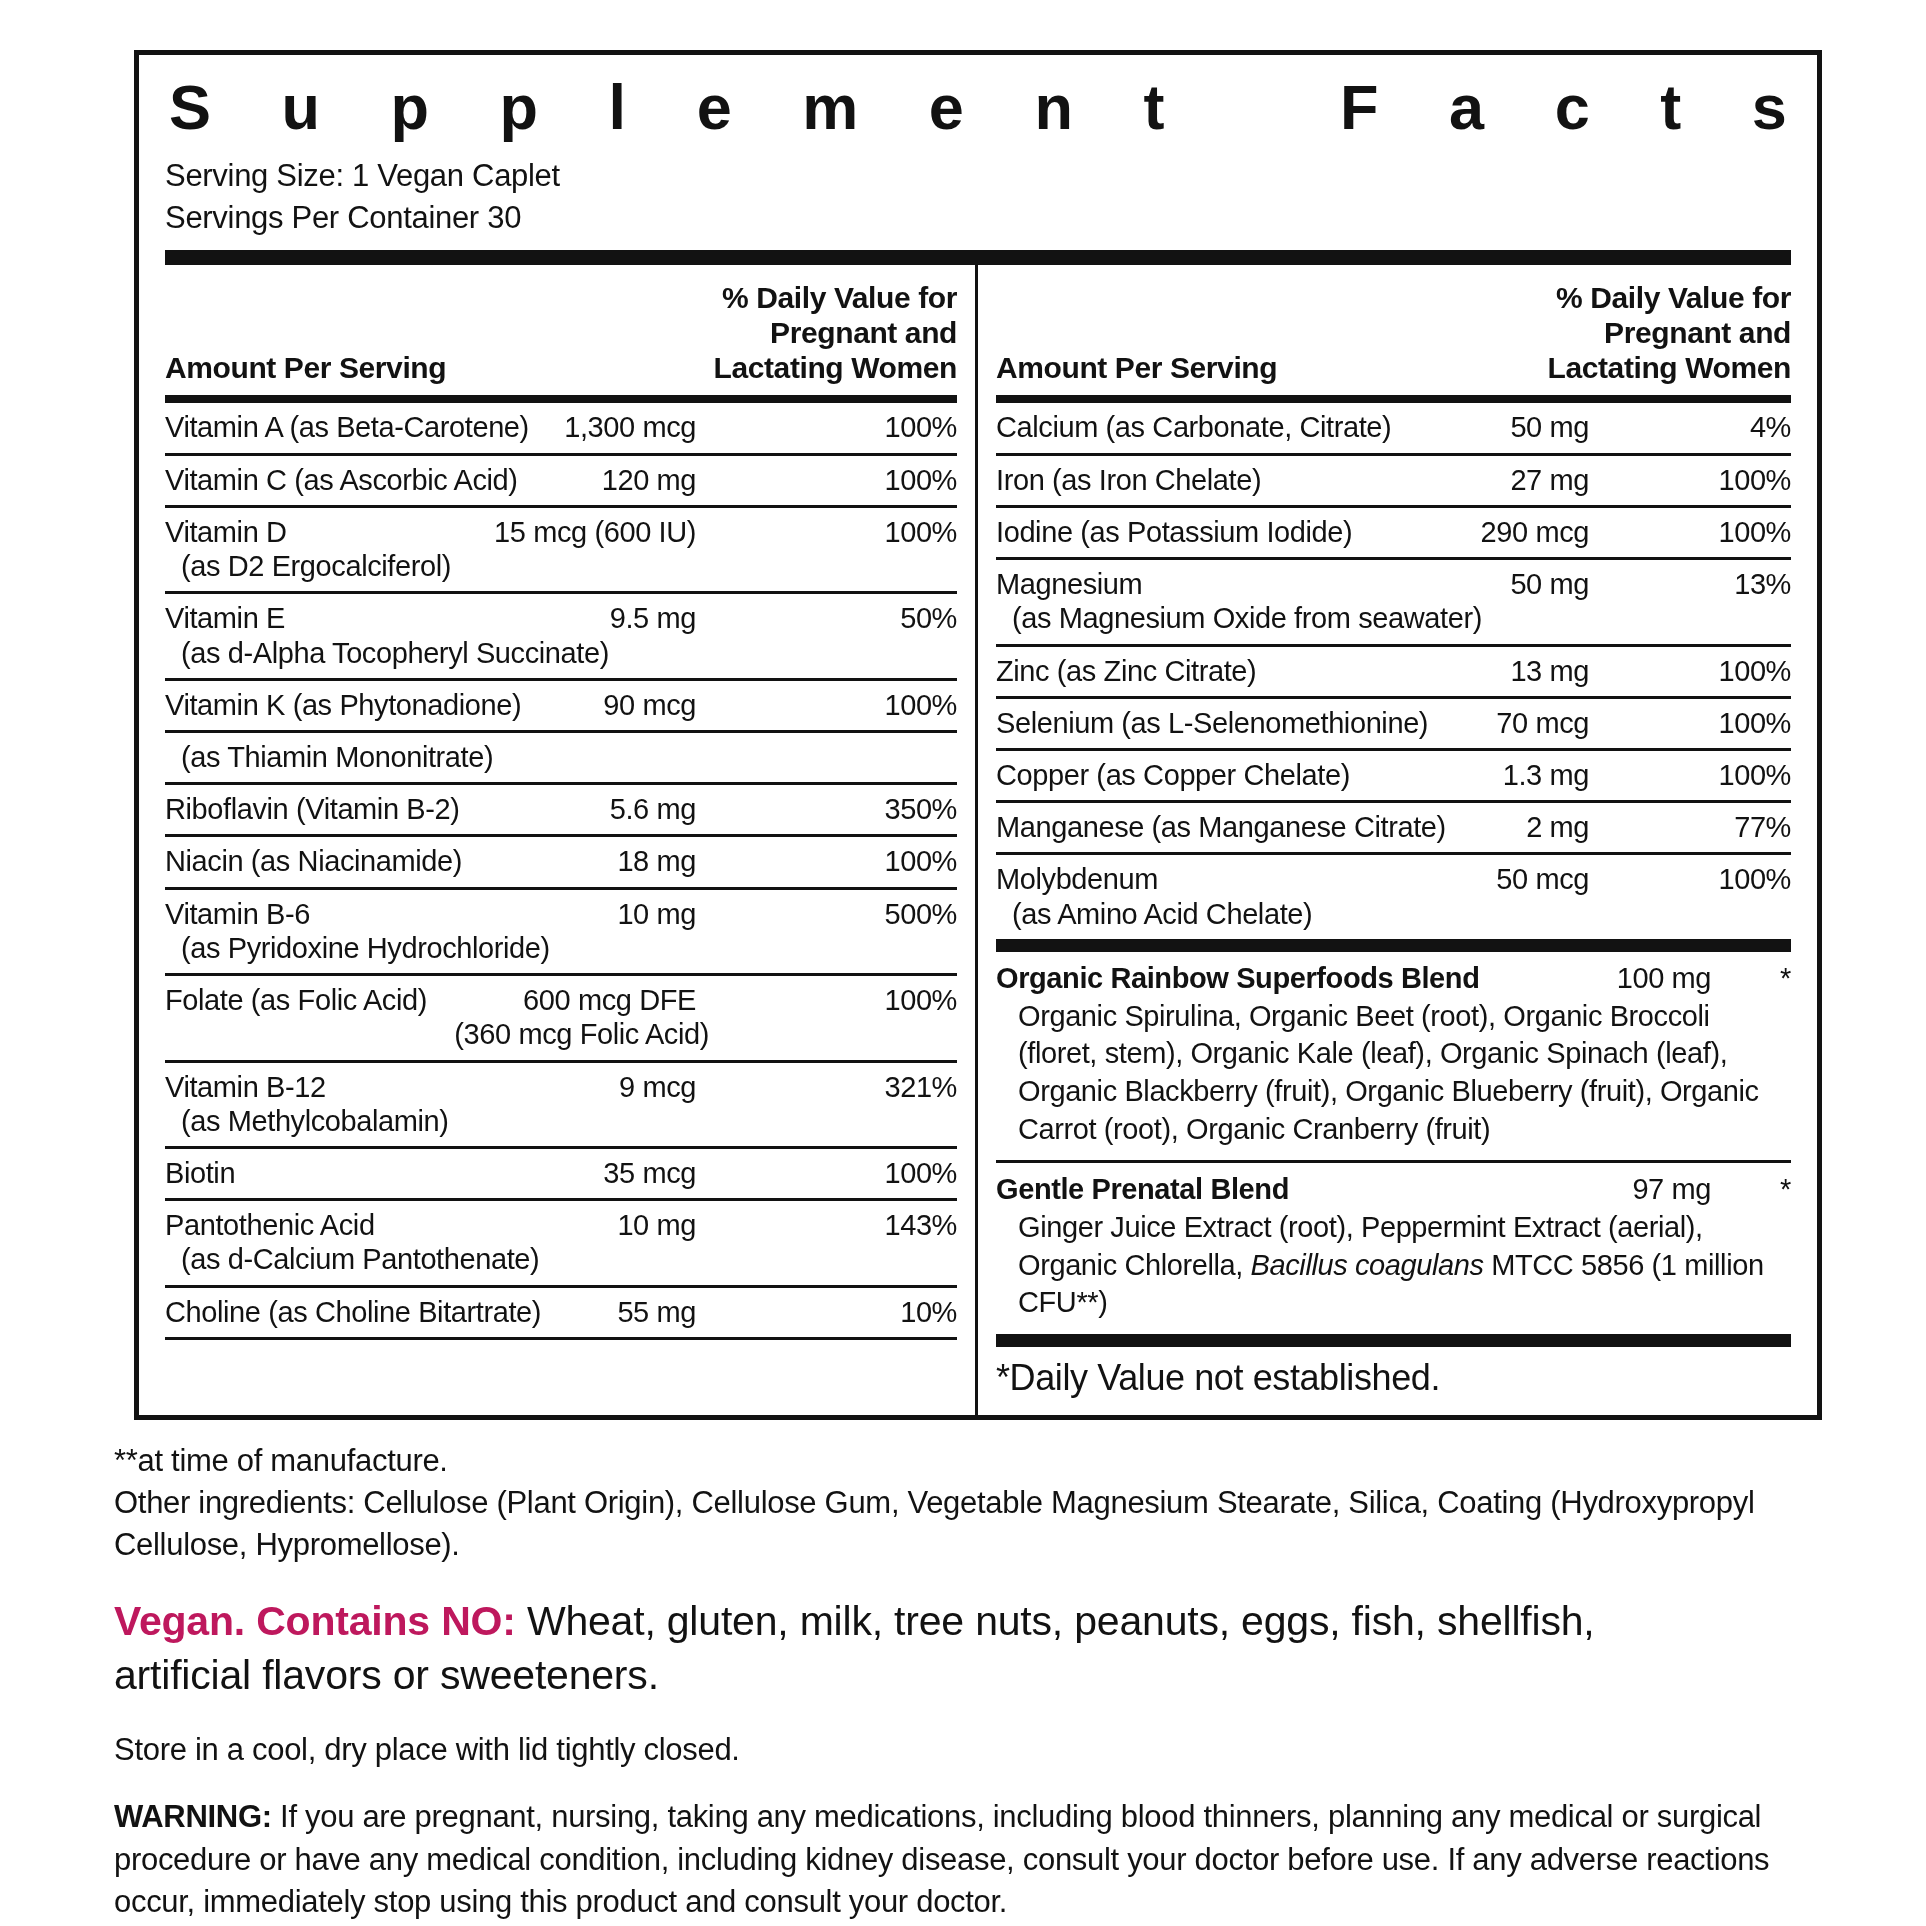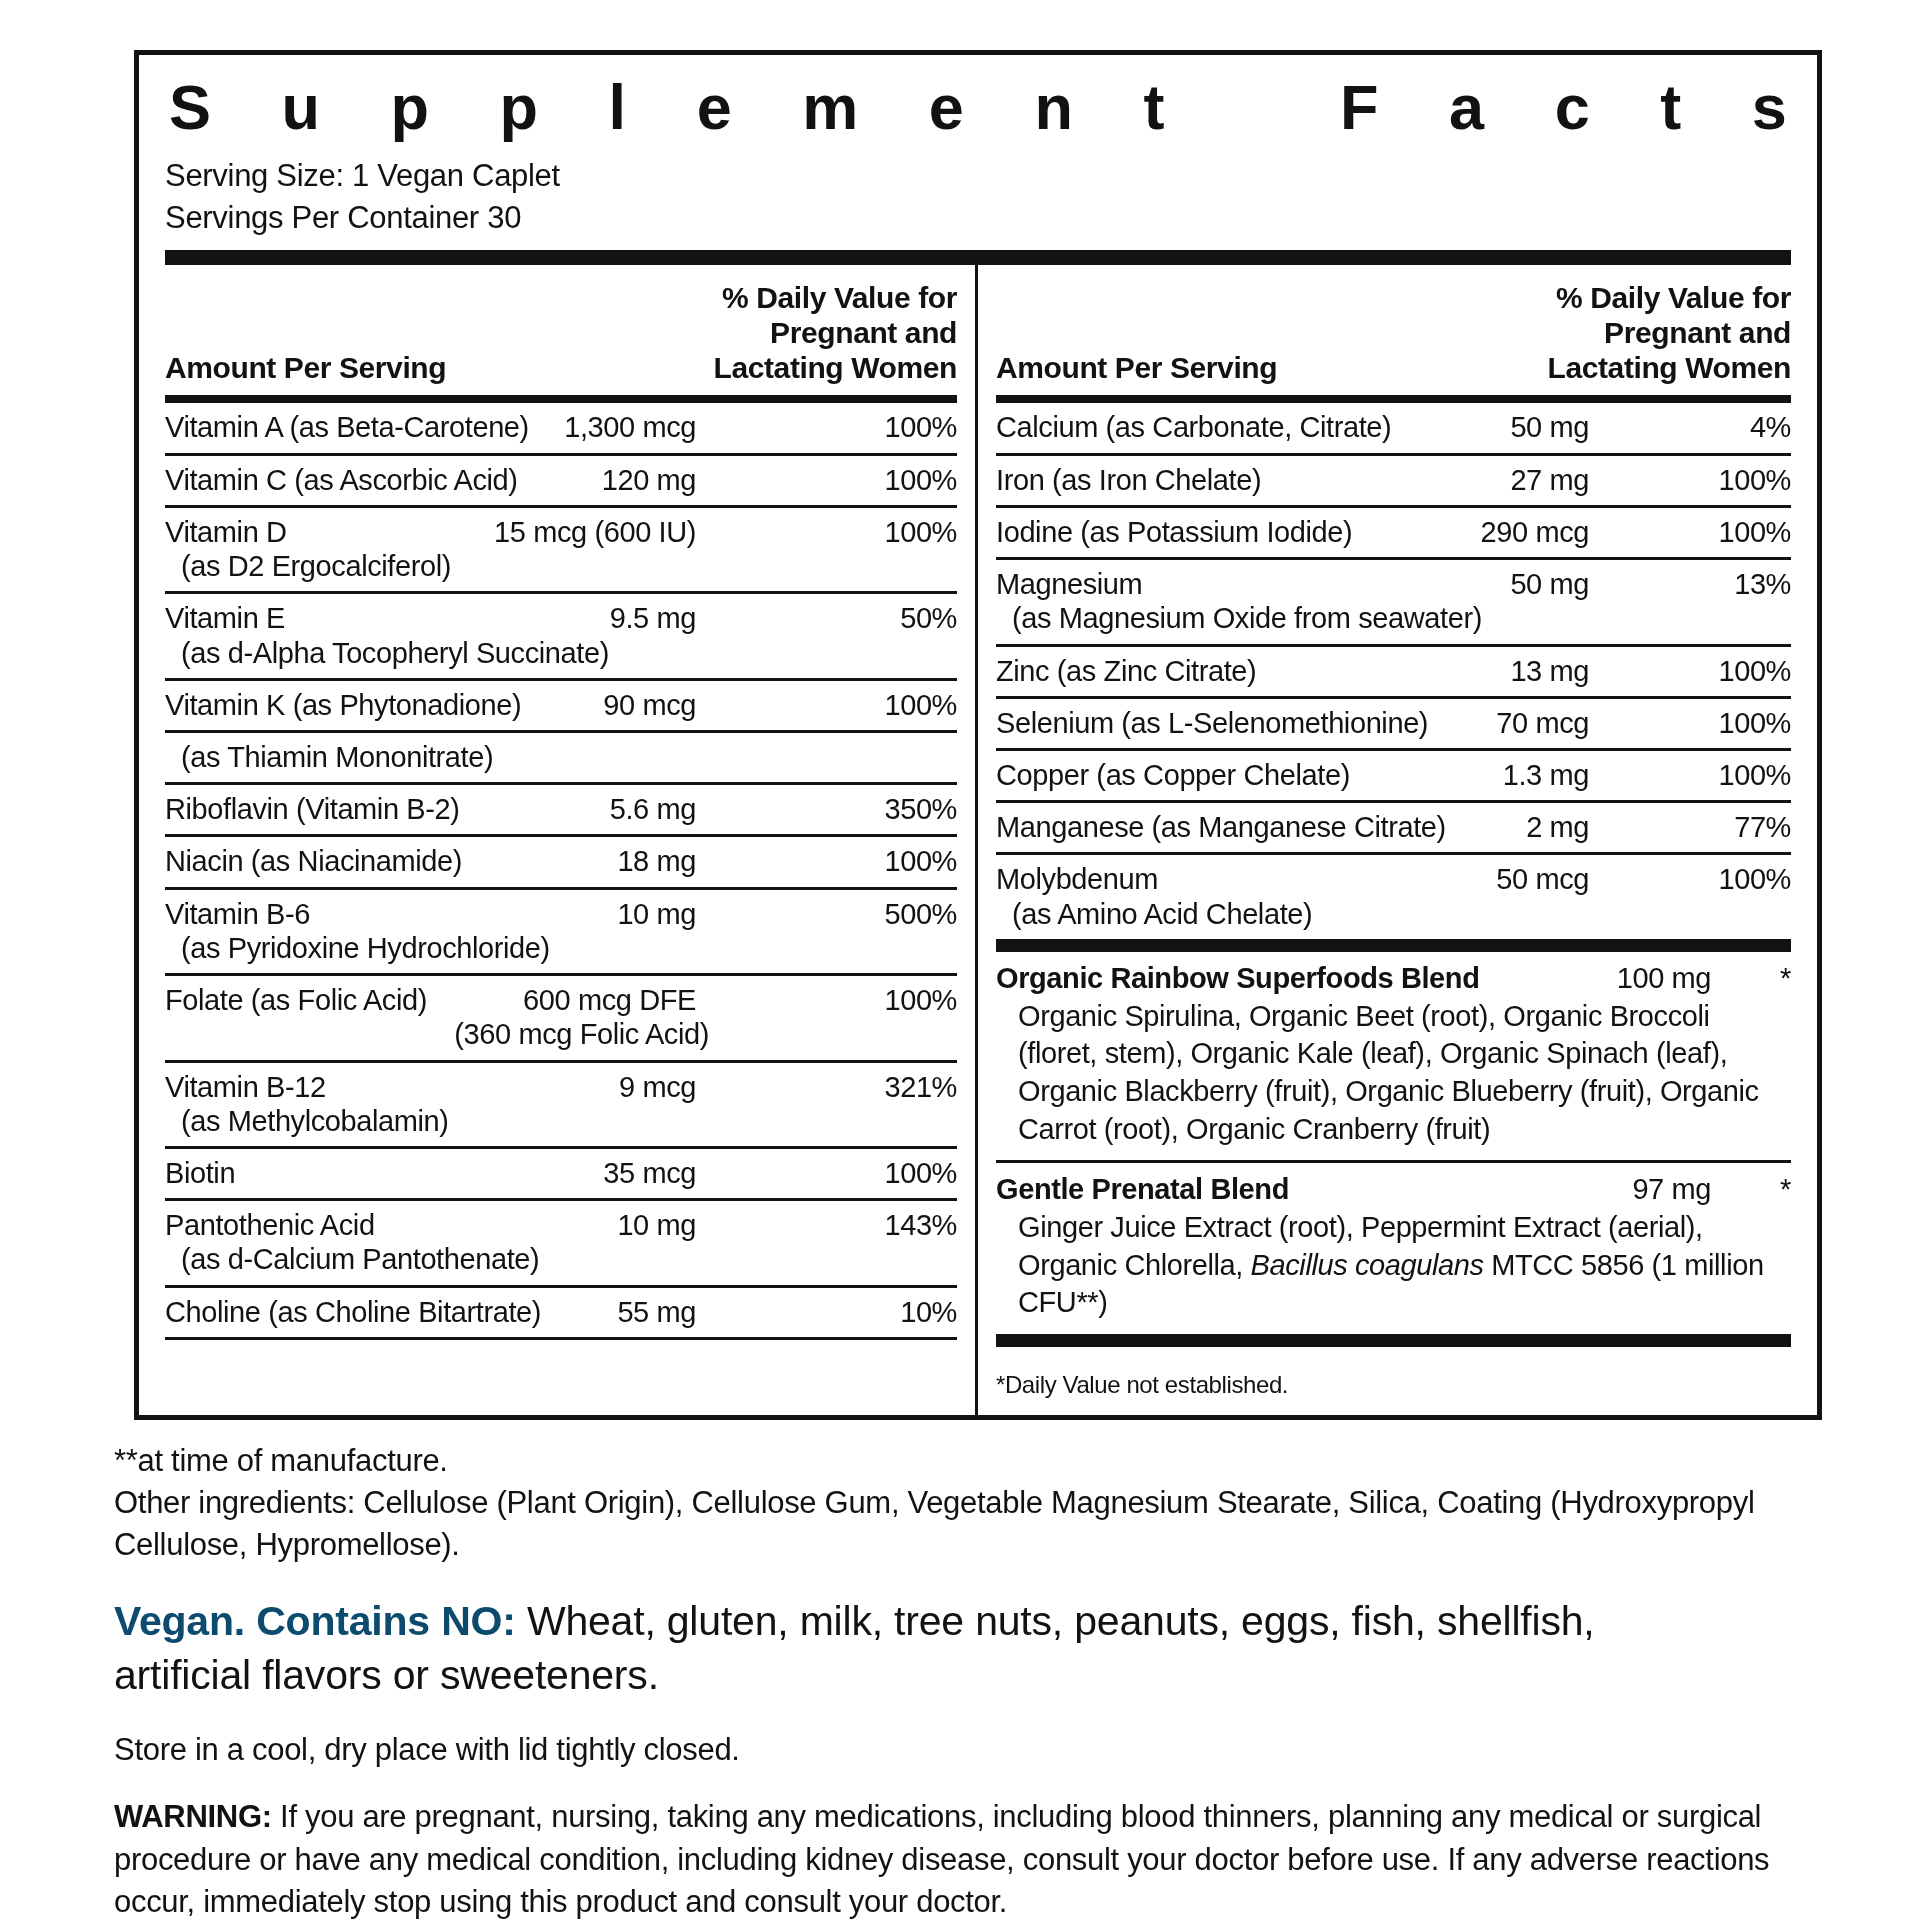--- a/index.html
+++ b/index.html
@@ -62,21 +62,21 @@
 
   .blend { padding: 8px 0 12px; font-size: 29px; line-height: 1.3; }
   .blend + .blend { border-top: 3px solid #121212; }
   .blend-head { display: grid; grid-template-columns: 1fr auto 40px; column-gap: 10px; align-items: baseline; }
   .blend-name { font-weight: 700; }
   .blend-amount { text-align: right; padding-right: 30px; white-space: nowrap; }
   .blend-star { text-align: right; }
   .blend-desc { padding-left: 22px; }
   .blend-desc .it { font-style: italic; }
 
-  .footnote { padding: 24px 0 16px; font-size: 24px; }
+  .footnote { padding: 10px 0 16px; font-size: 36px; }
 
   
   .footer { margin: 20px 111px 0 114px; }
   .other-note { font-size: 31px; line-height: 1.35; letter-spacing: -0.3px; }
   .vegan { font-size: 41px; line-height: 1.32; margin: 28px 0 0; max-width: 1584px; letter-spacing: -0.2px; }
   .vegan .green { font-weight: 700; }
   .store { font-size: 31px; margin-top: 30px; letter-spacing: -0.3px; }
   .warn-p { font-size: 31px; line-height: 1.38; margin-top: 28px; letter-spacing: -0.3px; max-width: 1693px; }
   .warn-p b, .warn-box b { font-weight: 700; }
 </style>
@@ -381,21 +381,21 @@
   </div>
 </div>
 
 <div class="footer">
   <div class="other-note">
     <div>**at time of manufacture.</div>
     <div>Other ingredients:  Cellulose (Plant Origin), Cellulose Gum, Vegetable Magnesium Stearate, Silica, Coating (Hydroxypropyl Cellulose, Hypromellose).</div>
   </div>
 
   <div class="vegan">
-    <span class="green" style="color: #0c4a6e;">Vegan. Contains NO:</span><span> Wheat, gluten, milk, tree nuts, peanuts, eggs, fish, shellfish, artificial flavors or sweeteners.</span>
+    <span class="green" style="color: #be185d;">Vegan. Contains NO:</span><span> Wheat, gluten, milk, tree nuts, peanuts, eggs, fish, shellfish, artificial flavors or sweeteners.</span>
   </div>
 
   <div class="store">Store in a cool, dry place with lid tightly closed.</div>
 
   <div class="warn-p">
     <b>WARNING:</b><span> If you are pregnant, nursing, taking any medications, including blood thinners, planning any medical or surgical procedure or have any medical condition, including kidney disease, consult your doctor before use. If any adverse reactions occur, immediately stop using this product and consult your doctor.</span>
   </div>
 
 </div>
 

